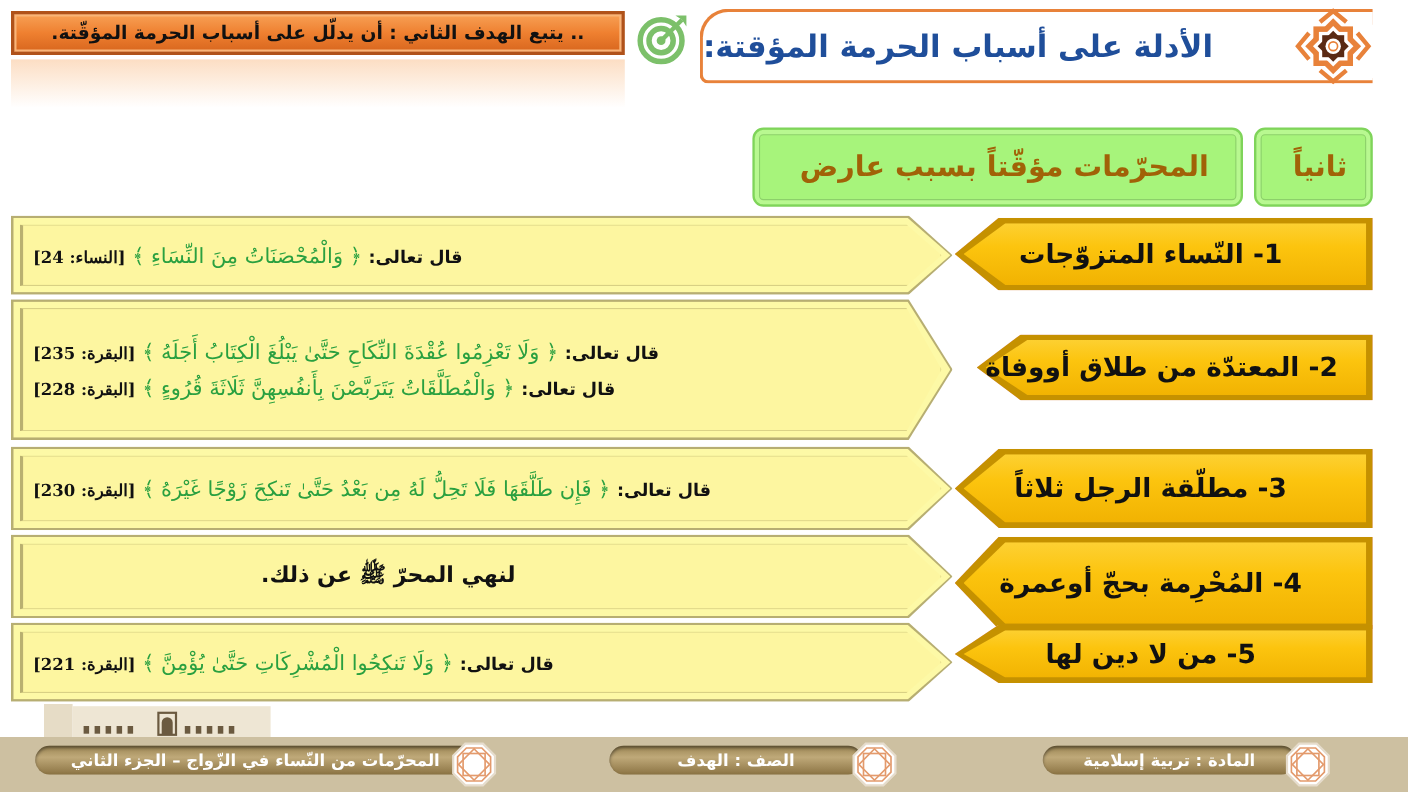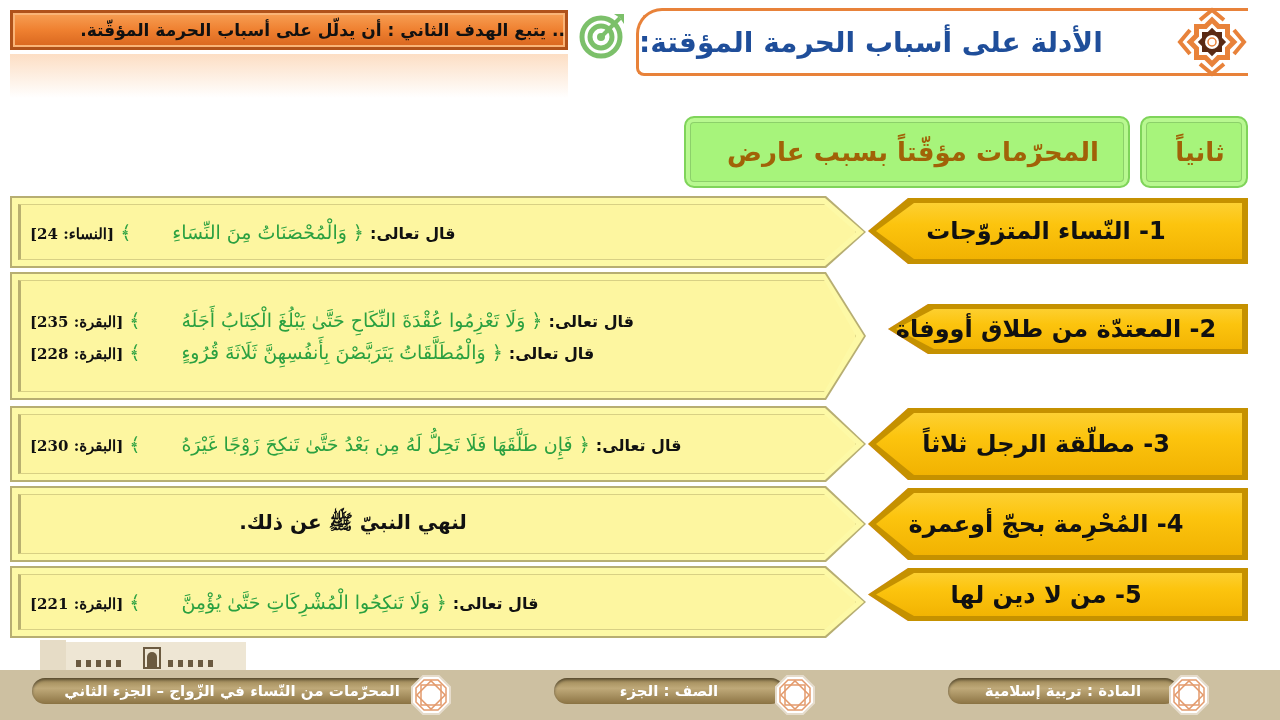--- a/index.html
+++ b/index.html
@@ -22,21 +22,21 @@
   .title-emblem {
     position: absolute; left: 1176px; top: 6px; width: 72px; height: 72px;
   }
 
   
   .objective-bar {
     position: absolute; left: 10px; top: 10px; width: 558px; height: 40px;
     background: linear-gradient(#f7a055, #ef8030 50%, #d8661e);
     border: 3px solid #b0521a;
     box-shadow: inset 0 0 0 2px #f9b477;
-    display: flex; align-items: center; justify-content: flex-start;
+    display: flex; align-items: center; justify-content: center;
   }
   .objective-bar .objective-text {
     font-family: "DejaVu Sans", sans-serif; font-weight: bold;
     font-size: 17px; color: #111;
   }
   .objective-reflection {
     position: absolute; left: 10px; top: 54px; width: 558px; height: 44px;
     background: linear-gradient(rgba(247,160,85,0.35), rgba(255,255,255,0));
   }
   .target-icon { position: absolute; left: 578px; top: 10px; width: 50px; height: 50px; }
@@ -104,21 +104,21 @@
     position: absolute; left: 20px; right: 50px; top: 0; bottom: 0;
     display: flex; flex-direction: column; justify-content: center;
     align-items: flex-end; gap: 4px;
   }
   .content-lines.centered { align-items: center; padding-right: 140px; }
   .verse-line {
     display: flex; flex-direction: row; align-items: baseline; gap: 6px;
     direction: rtl; white-space: nowrap;
   }
   .said { font-family: "DejaVu Sans", sans-serif; font-weight: bold; font-size: 16px; color: #111; }
-  .verse { font-family: "DejaVu Serif", serif; font-size: 19px; color: #2aa040; margin-left: 35px; }
+  .verse { font-family: "DejaVu Serif", serif; font-size: 19px; color: #2aa040; }
   .bracket { font-family: "DejaVu Serif", serif; font-size: 19px; color: #2aa040; }
   .ref { font-family: "DejaVu Serif", serif; font-weight: bold; font-size: 15px; color: #111; }
   .plain { font-family: "DejaVu Sans", sans-serif; font-weight: bold; font-size: 20px; color: #111; }
 
   
   .footer-building { position: absolute; left: 40px; top: 640px; width: 210px; height: 30px; }
   .footer {
     position: absolute; left: 0; top: 670px; width: 1280px; height: 50px;
     background: #cdc0a1;
   }
@@ -210,21 +210,21 @@
       </div>
       <div class="verse-line">
         <span class="said">قال تعالى:</span>
         <span class="bracket">﴿</span>
         <span class="verse">وَالْمُطَلَّقَاتُ يَتَرَبَّصْنَ بِأَنفُسِهِنَّ ثَلَاثَةَ قُرُوءٍ</span>
         <span class="bracket">﴾</span>
         <span class="ref">[البقرة: 228]</span>
       </div>
     </div>
   </div>
-  <div class="label-tag" style="top:32px;height:50px;width:360px;margin-left:16px;">
+  <div class="label-tag" style="top:32px;height:60px;width:360px;margin-left:16px;">
     <span class="label-text">2- المعتدّة من طلاق أووفاة</span>
   </div>
 </div>
 
 <div class="row" style="top:406px;height:76px;">
   <div class="content-box" style="top:0;height:76px;">
     <div class="inner"></div>
       <div class="inner2"></div>
     <div class="content-lines">
       <div class="verse-line">
@@ -239,24 +239,24 @@
   <div class="label-tag" style="top:2px;height:72px;">
     <span class="label-text">3- مطلّقة الرجل ثلاثاً</span>
   </div>
 </div>
 
 <div class="row" style="top:486px;height:76px;">
   <div class="content-box" style="top:0;height:76px;">
     <div class="inner"></div>
       <div class="inner2"></div>
     <div class="content-lines centered">
-      <span class="plain">لنهي النبيّ ﷺ عن ذلك.</span>
-    </div>
-  </div>
-  <div class="label-tag" style="top:2px;height:72px;">
+      <span class="plain">لنهي المحرّ ﷺ عن ذلك.</span>
+    </div>
+  </div>
+  <div class="label-tag" style="top:2px;height:84px;">
     <span class="label-text">4- المُحْرِمة بحجّ أوعمرة</span>
   </div>
 </div>
 
 <div class="row" style="top:566px;height:72px;">
   <div class="content-box" style="top:0;height:72px;">
     <div class="inner"></div>
       <div class="inner2"></div>
     <div class="content-lines" style="padding-right:110px;">
       <div class="verse-line">
@@ -298,21 +298,21 @@
   </div>
   <svg class="octa" style="left:1168px;" viewBox="0 0 42 42">
     <polygon points="13,2 29,2 40,13 40,29 29,40 13,40 2,29 2,13" fill="#fff" stroke="#e6dccc" stroke-width="2"></polygon>
     <polygon points="14,6 28,6 36,14 36,28 28,36 14,36 6,28 6,14" fill="none" stroke="#e39a6c" stroke-width="1.5"></polygon>
     <rect x="11" y="11" width="20" height="20" fill="none" stroke="#e39a6c" stroke-width="1.5"></rect>
     <rect x="11" y="11" width="20" height="20" fill="none" stroke="#e39a6c" stroke-width="1.5" transform="rotate(45 21 21)"></rect>
     <circle cx="21" cy="21" r="6" fill="#fff"></circle>
   </svg>
 
   <div class="pill" style="left:554px;width:230px;">
-    <span>الصف : الجزء</span>
+    <span>الصف : الهدف</span>
   </div>
   <svg class="octa" style="left:774px;" viewBox="0 0 42 42">
     <polygon points="13,2 29,2 40,13 40,29 29,40 13,40 2,29 2,13" fill="#fff" stroke="#e6dccc" stroke-width="2"></polygon>
     <polygon points="14,6 28,6 36,14 36,28 28,36 14,36 6,28 6,14" fill="none" stroke="#e39a6c" stroke-width="1.5"></polygon>
     <rect x="11" y="11" width="20" height="20" fill="none" stroke="#e39a6c" stroke-width="1.5"></rect>
     <rect x="11" y="11" width="20" height="20" fill="none" stroke="#e39a6c" stroke-width="1.5" transform="rotate(45 21 21)"></rect>
     <circle cx="21" cy="21" r="6" fill="#fff"></circle>
   </svg>
 
   <div class="pill" style="left:32px;width:400px;">

